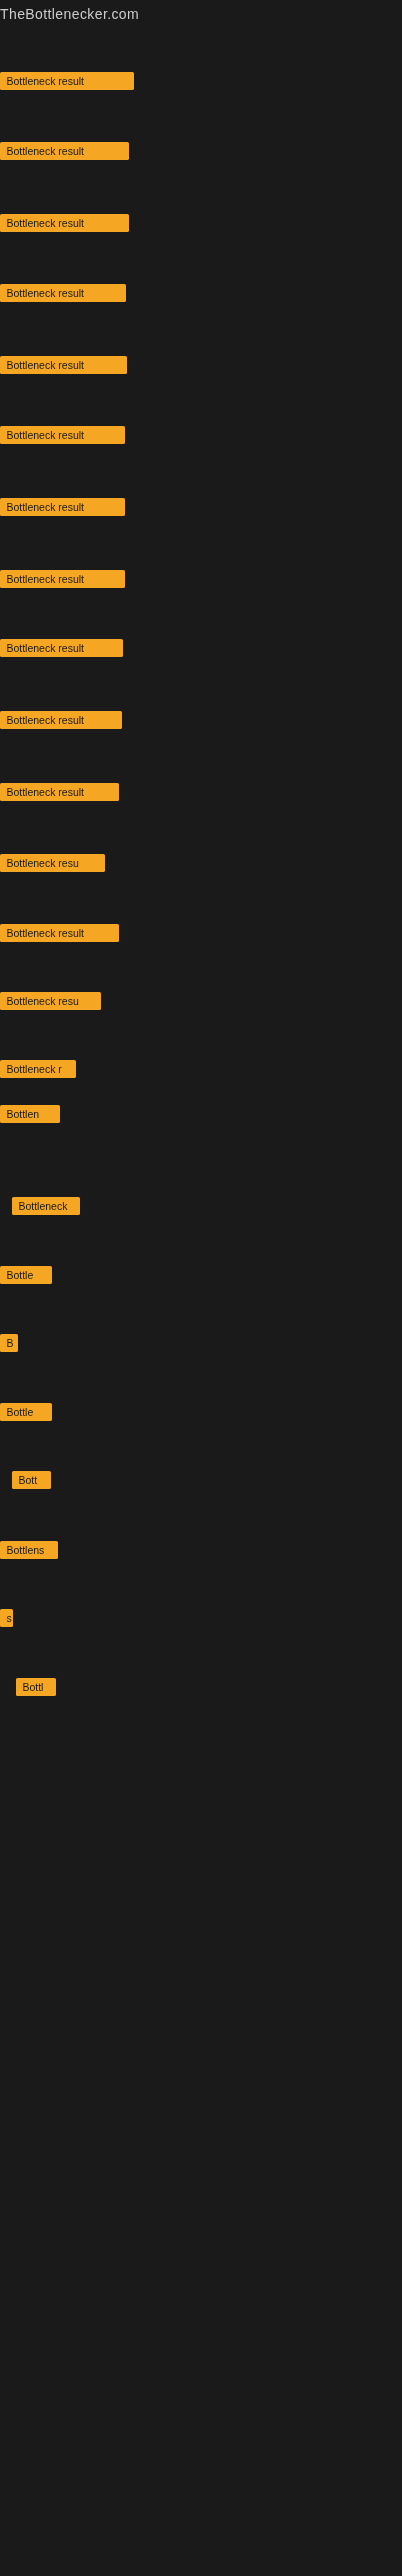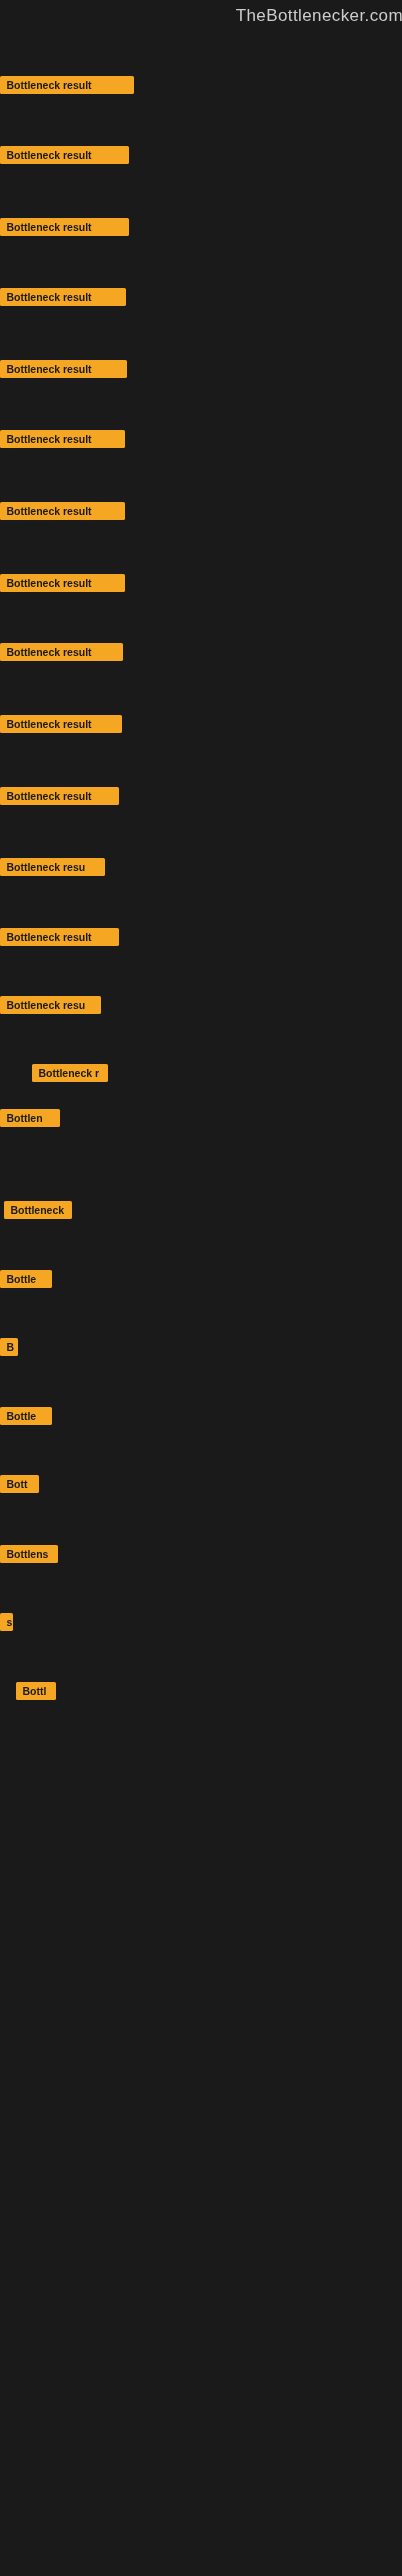--- a/index.html
+++ b/index.html
@@ -10,33 +10,33 @@
 
     body {
       width: 403px;
       min-height: 2576px;
       background-color: #1a1a1a;
       font-family: Arial, sans-serif;
       position: relative;
     }
 
     .site-title {
-      text-align: right;
+      text-align: left;
       color: #cccccc;
-      font-size: 17px;
+      font-size: 14px;
       padding: 6.4px 0 3.2px 0;
       letter-spacing: 0.4px;
     }
 
     .bottleneck-badge {
       display: inline-block;
       background-color: #f5a623;
       color: #1a1a1a;
       font-size: 10.5px;
-      font-weight: bold;
+      font-weight: normal;
       padding: 3.2px 6.4px;
       border-radius: 1.6px;
       white-space: nowrap;
       overflow: hidden;
     }
 
     .result-item {
       position: absolute;
       left: 0;
     }
@@ -83,38 +83,38 @@
     <div class="result-item" style="top: 828px; left: 0px;">
       <span class="bottleneck-badge" style="max-width: 105px; width: 105px; display: block;">Bottleneck resu</span>
     </div>
     <div class="result-item" style="top: 898px; left: 0px;">
       <span class="bottleneck-badge" style="max-width: 119px; width: 119px; display: block;">Bottleneck result</span>
     </div>
     <div class="result-item" style="top: 966px; left: 0px;">
       <span class="bottleneck-badge" style="max-width: 101px; width: 101px; display: block;">Bottleneck resu</span>
     </div>
     <div class="result-item" style="top: 1034px; left: 0px;">
-      <span class="bottleneck-badge" style="max-width: 81px; width: 76px; display: block; margin-left: 32px;">Bottleneck r</span>
+      <span class="bottleneck-badge" style="max-width: 81px; width: 76px; display: block;">Bottleneck r</span>
     </div>
     <div class="result-item" style="top: 1079px; left: 0px;">
       <span class="bottleneck-badge" style="max-width: 60px; width: 60px; display: block;">Bottlen</span>
     </div>
-    <div class="result-item" style="top: 1171px; left: 4px; border-radius: 9px;">
+    <div class="result-item" style="top: 1171px; left: 12px; border-radius: 9px;">
       <span class="bottleneck-badge" style="max-width: 68px; width: 68px; display: block;">Bottleneck</span>
     </div>
     <div class="result-item" style="top: 1240px; left: 0px;">
       <span class="bottleneck-badge" style="max-width: 52px; width: 52px; display: block;">Bottle</span>
     </div>
     <div class="result-item" style="top: 1308px; left: 0px;">
       <span class="bottleneck-badge" style="max-width: 17.7px; width: 17.7px; display: block;">B</span>
     </div>
     <div class="result-item" style="top: 1377px; left: 0px;">
       <span class="bottleneck-badge" style="max-width: 52px; width: 52px; display: block;">Bottle</span>
     </div>
-    <div class="result-item" style="top: 1445px; left: 0px;">
+    <div class="result-item" style="top: 1445px; left: 0px; padding-left: 12px;">
       <span class="bottleneck-badge" style="max-width: 39px; width: 39px; display: block;">Bott</span>
     </div>
     <div class="result-item" style="top: 1515px; left: 0px;">
       <span class="bottleneck-badge" style="max-width: 58px; width: 58px; display: block;">Bottlens</span>
     </div>
     <div class="result-item" style="top: 1583px; left: 0px;">
       <span class="bottleneck-badge" style="max-width: 13px; width: 13px; display: block;">s</span>
     </div>
     <div class="result-item" style="top: 1652px; left: 0px;">
       <span class="bottleneck-badge" style="max-width: 40px; width: 40px; display: block; margin-left: 16px;">Bottl</span>

